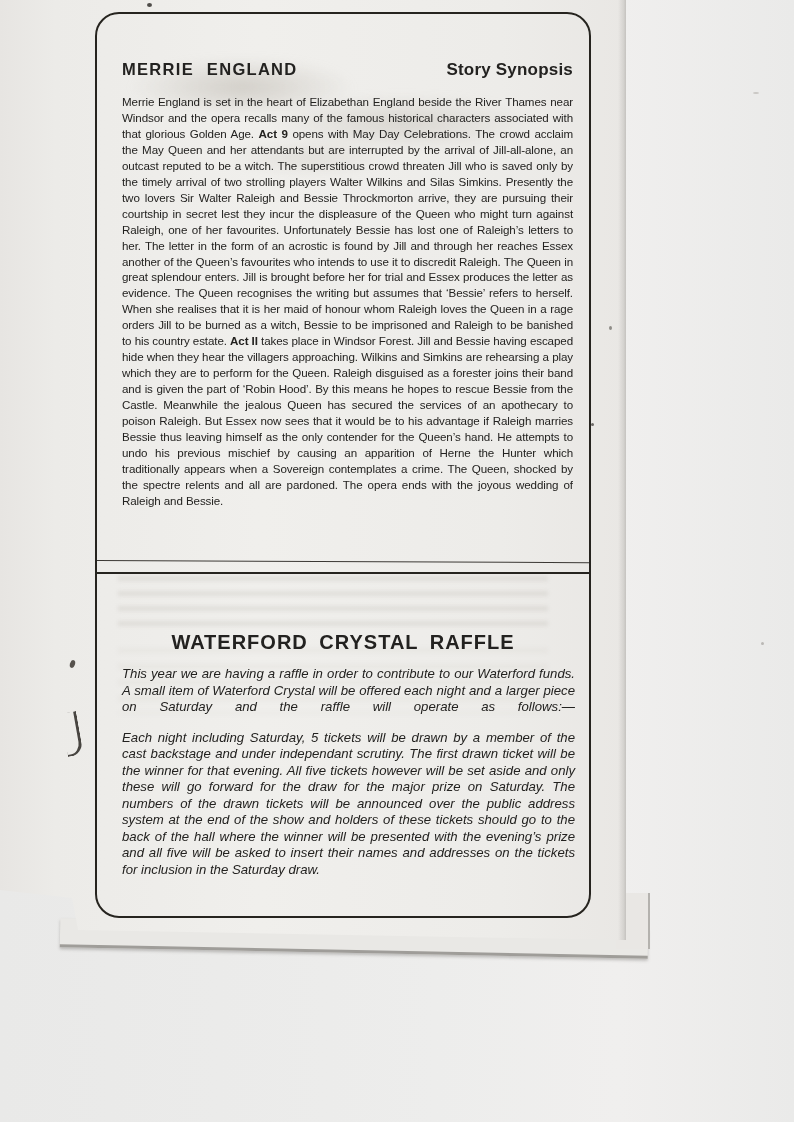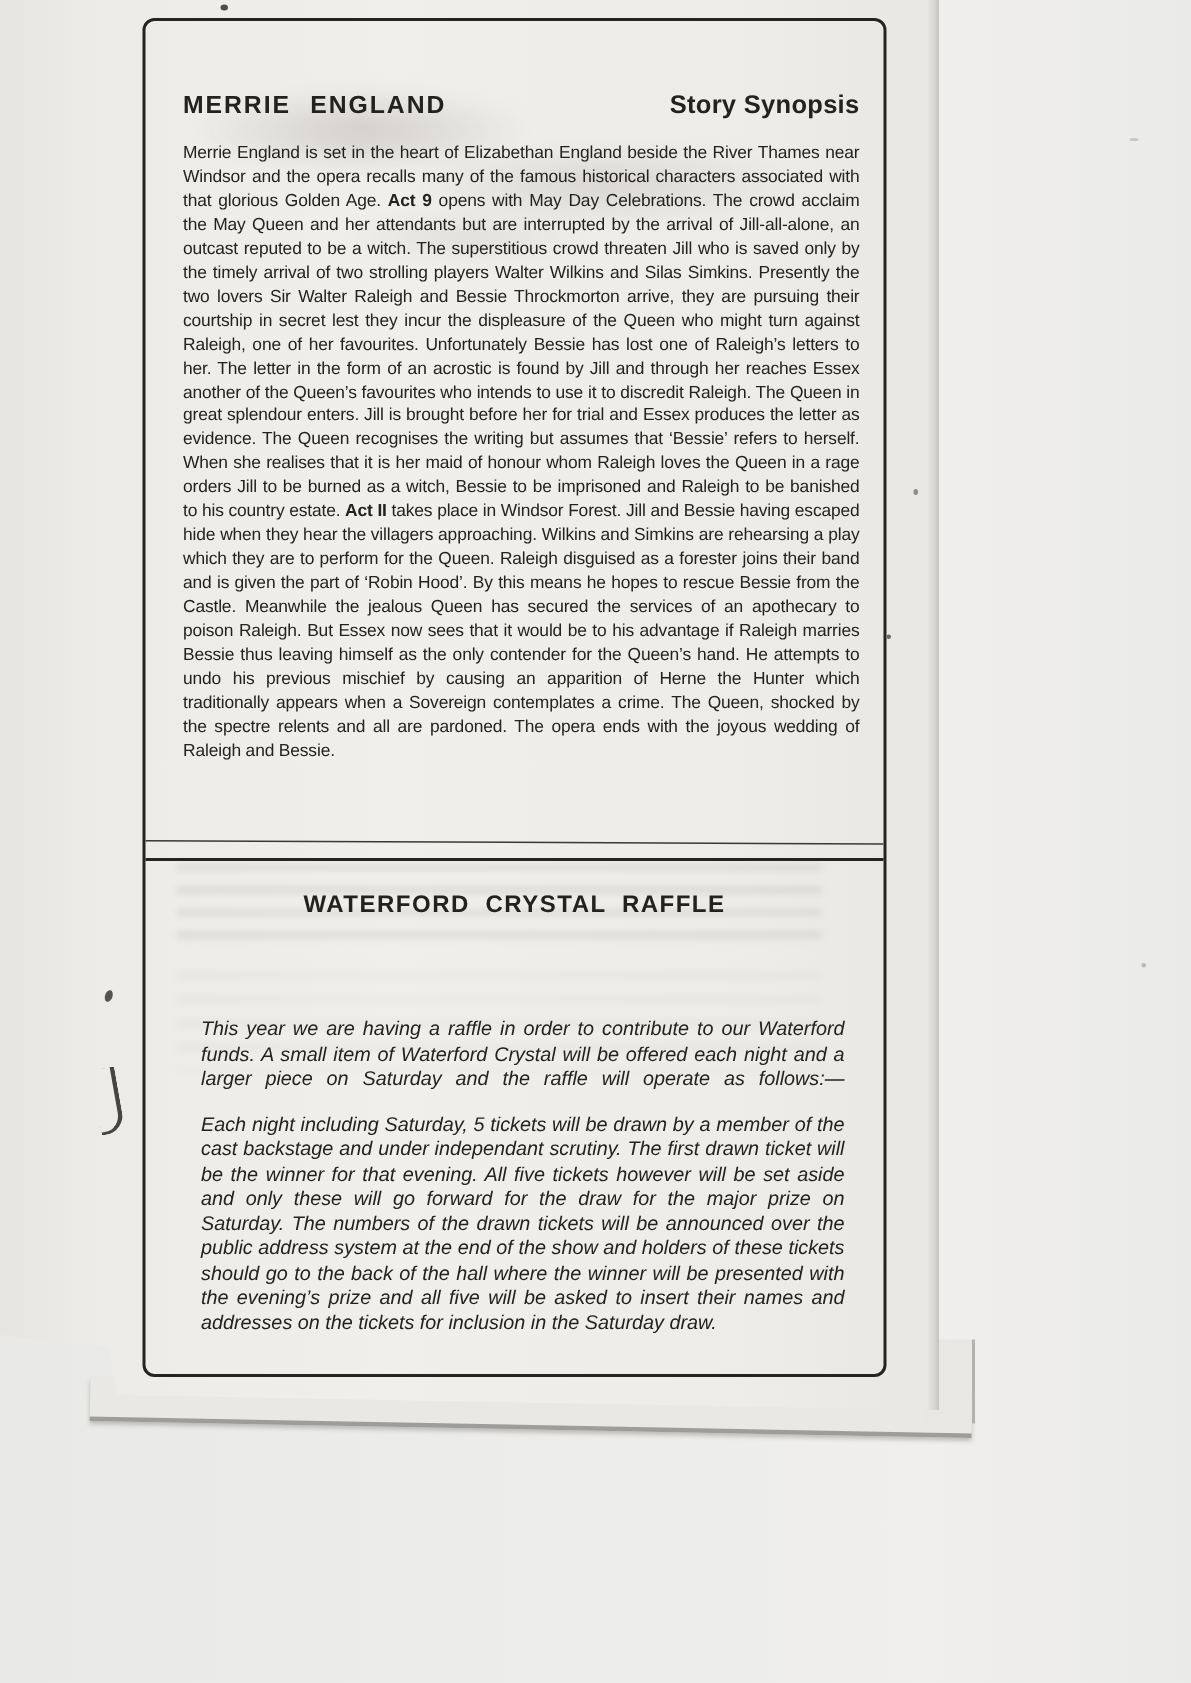--- a/index.html
+++ b/index.html
@@ -84,21 +84,21 @@
     opacity: 0.3;
   }
   
   .frame {
     position: absolute;
     left: 95px;
     top: 12px;
     width: 492px;
     height: 902px;
     border: 2px solid #26241f;
-    border-radius: 8px;
+    border-radius: 24px;
     z-index: 3;
   }
   .head-row {
     position: absolute;
     top: 46px;
     left: 25px;
     right: 16px;
     display: flex;
     justify-content: space-between;
     align-items: baseline;
@@ -140,35 +140,35 @@
     transform-origin: left center;
   }
   .divider-b {
     position: absolute;
     left: 0; right: 0;
     top: 558px;
     border-top: 2px solid #26241f;
   }
   .raffle-title {
     position: absolute;
-    top: 581px;
+    top: 617px;
     left: 0; right: 0;
     margin: 0;
     text-align: center;
-    font-size: 16px;
+    font-size: 20px;
     font-weight: bold;
     color: #232220;
     letter-spacing: 1px;
     word-spacing: 5px;
   }
   .raffle-intro, .raffle-body {
     position: absolute;
     left: 25px;
     right: 14px;
-    margin: 12px;
+    margin: 0;
     font-style: italic;
     font-size: 13.2px;
     color: #232220;
     text-align: justify;
   }
   .raffle-intro {
     top: 652px;
     line-height: 16.6px;
     text-align-last: justify;
   }

